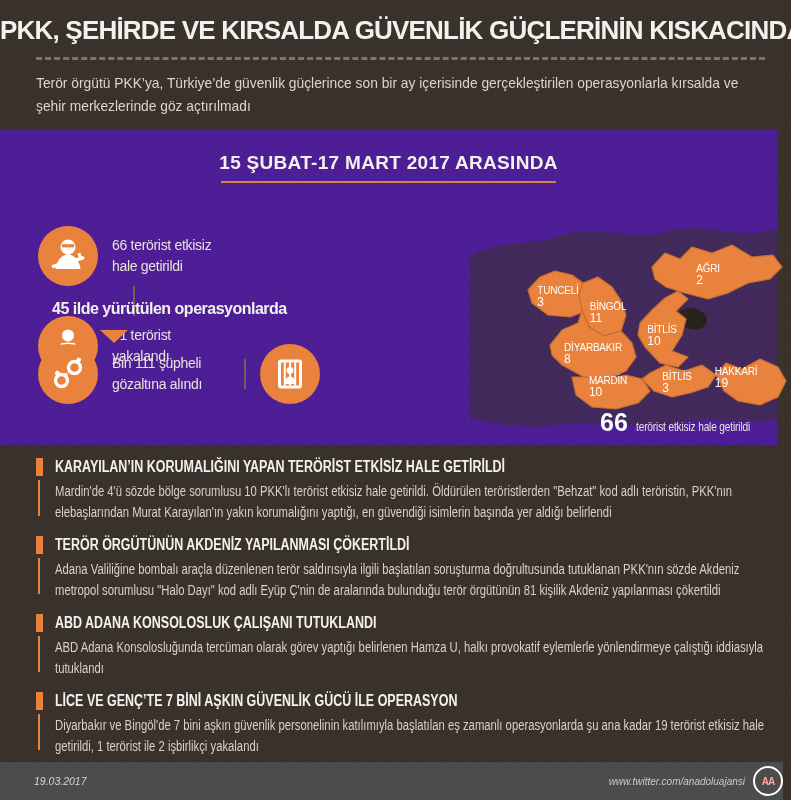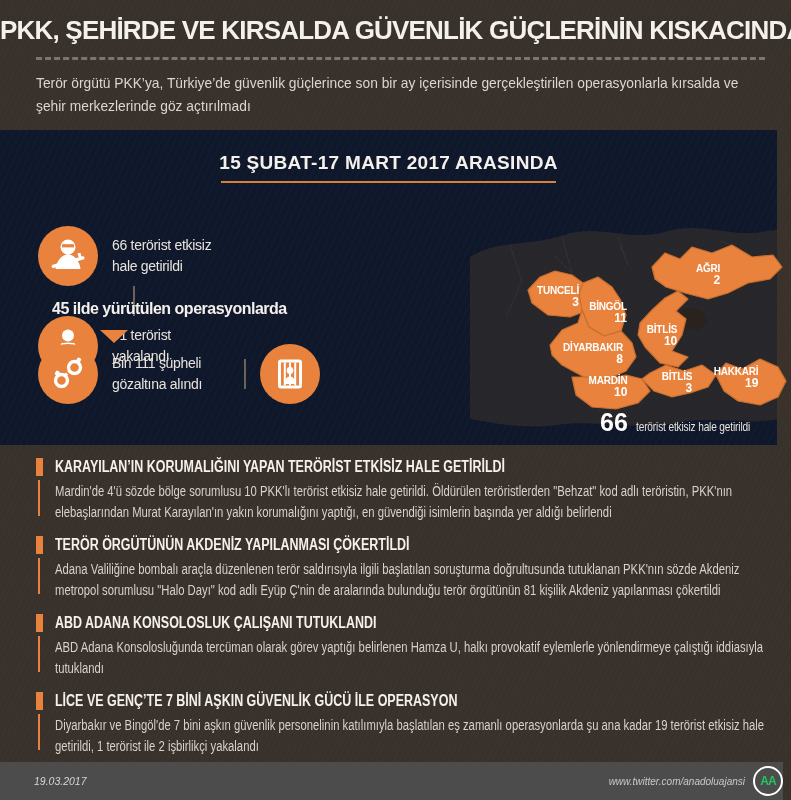--- a/index.html
+++ b/index.html
@@ -10,21 +10,21 @@
   
   .header{position:absolute;top:0;left:0;right:0;height:130px;}
   .title{position:absolute;top:15px;left:0;right:0;text-align:center;white-space:nowrap;
     font-size:26px;font-weight:bold;letter-spacing:-0.8px;color:#f4f1ec;}
   .dashes{position:absolute;top:57px;left:36px;right:26px;height:0;
     border-top:3px dashed #7d756c;}
   .subtitle{position:absolute;top:71px;left:36px;width:785px;
     font-size:15px;line-height:1.55;color:#dcd6cf;
     transform:scaleX(0.92);transform-origin:0 0;}
   
-  .panel{position:absolute;top:130px;left:0;right:14px;height:315px;background:#0f172a;padding-left:36px;}
+  .panel{position:absolute;top:130px;left:0;right:14px;height:315px;background:#4c1d95;padding-left:36px;}
   .panel::before{content:"";position:absolute;inset:0;pointer-events:none;
     background:repeating-linear-gradient(115deg,rgba(255,255,255,.012) 0 2px,transparent 2px 6px);}
   .banner{position:absolute;top:22px;left:0;right:0;text-align:center;}
   .banner-text{font-size:19px;font-weight:bold;letter-spacing:.3px;color:#f4f1ec;white-space:nowrap;}
   .banner-underline{width:335px;height:2px;background:#d9803c;margin:7px auto 0;}
   .stat-row{position:absolute;left:38px;display:flex;align-items:center;}
   .stat-row.r1{top:96px;flex-direction:column;}
   .stat-row.r2{top:214px;}
   .stat-cell{display:flex;align-items:center;}
   .stat-icon{width:60px;height:60px;border-radius:50%;background:#e8823d;flex:none;
@@ -33,22 +33,22 @@
     line-height:1.5;color:#e8e3dc;white-space:nowrap;}
   .v-divider{width:2px;height:30px;background:#6b6258;margin:0 14px;flex:none;}
   .ops-label{position:absolute;left:52px;top:170px;font-size:16px;font-weight:bold;
     letter-spacing:-0.5px;color:#f4f1ec;white-space:nowrap;}
   .down-triangle{position:absolute;left:100px;top:200px;width:0;height:0;
     border-left:14px solid transparent;border-right:14px solid transparent;
     border-top:13px solid #e8823d;}
   
   .map{position:absolute;left:470px;top:55px;width:321px;height:260px;}
   .map svg{position:absolute;inset:0;}
-  .prov{position:absolute;transform:translateX(-50%);text-align:right;color:#fff;
-    font-weight:bold;white-space:nowrap;line-height:1.1;}
+  .prov{position:absolute;transform:translateX(-50%);text-align:left;color:#fff;
+    font-weight:normal;white-space:nowrap;line-height:1.1;}
   .prov .p-name{font-size:10px;letter-spacing:-0.2px;}
   .prov .p-val{font-size:12px;}
   .map-caption{position:absolute;left:600px;top:278px;display:flex;align-items:baseline;}
   .map-caption .big{font-size:25px;font-weight:bold;color:#fff;}
   .map-caption .small{font-size:13px;color:#e8e3dc;margin-left:8px;letter-spacing:-0.2px;
     transform:scaleX(0.78);transform-origin:0 100%;white-space:nowrap;}
   
   .sections{position:absolute;top:458px;left:36px;}
   .section{display:flex;margin-bottom:12px;height:66px;}
   .marker{width:9px;margin-right:10px;flex:none;display:flex;flex-direction:column;}
@@ -60,21 +60,21 @@
   .sec-body{font-size:14px;line-height:1.5;color:#d8d2cb;width:900px;
     transform:scaleX(0.806);transform-origin:0 0;}
   
   .footer{position:absolute;left:0;right:8px;top:762px;height:38px;background:#4c4c4c;
     display:flex;align-items:center;}
   .footer-date{margin-left:34px;font-style:italic;font-size:10.5px;color:#d5d5d5;}
   .footer-right{margin-left:auto;display:flex;align-items:center;}
   .twitter{font-style:italic;font-size:10px;color:#c9c9c9;margin-right:8px;}
   .aa-logo{width:26px;height:26px;border:2px solid #fff;border-radius:50%;
     display:flex;align-items:center;justify-content:center;
-    font-weight:bold;font-size:12px;letter-spacing:-1px;color:#22c55e;}
+    font-weight:bold;font-size:10px;letter-spacing:-1px;color:#fca5a5;}
 </style>
 </head>
 <body>
 
 <div class="page">
 
   <div class="header">
     <div class="title">PKK, ŞEHİRDE VE KIRSALDA GÜVENLİK GÜÇLERİNİN KISKACINDA</div>
     <div class="dashes"></div>
     <div class="subtitle">Terör örgütü PKK’ya, Türkiye’de güvenlik güçlerince son bir ay içerisinde gerçekleştirilen operasyonlarla kırsalda ve şehir merkezlerinde göz açtırılmadı</div>

